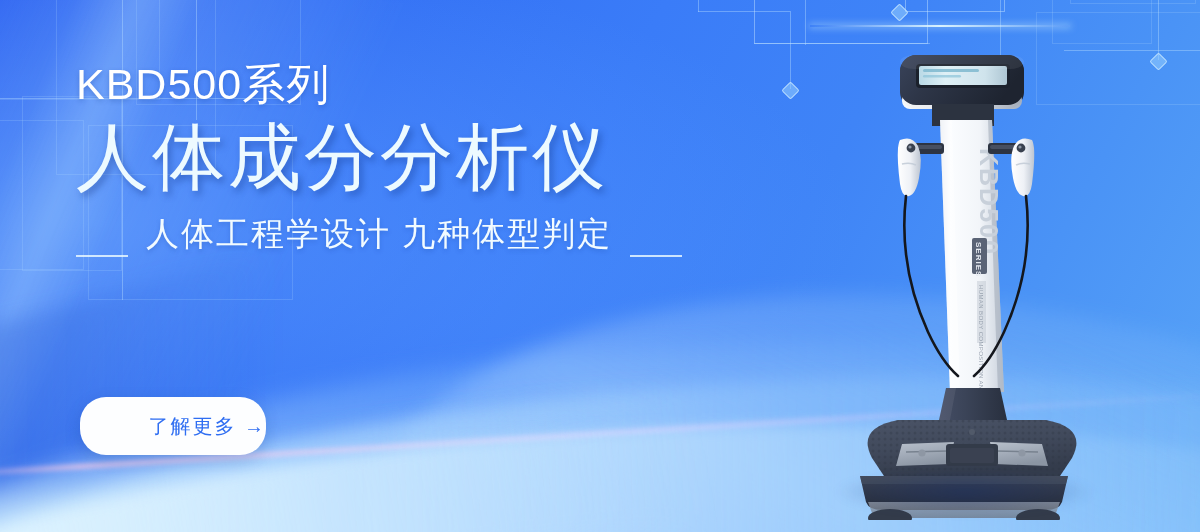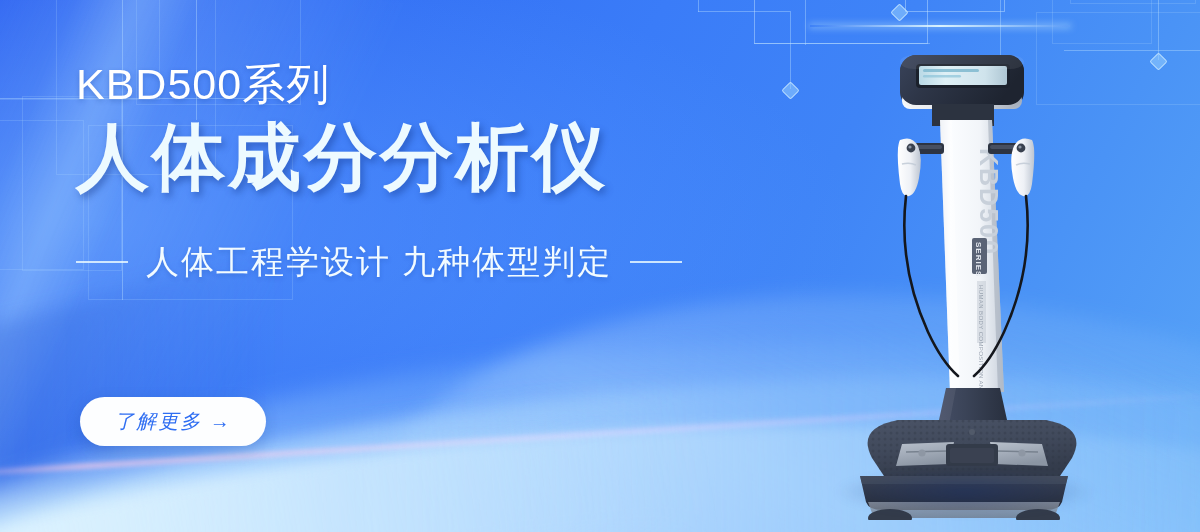--- a/index.html
+++ b/index.html
@@ -137,57 +137,56 @@
     line-height:1.05;
     color:#ffffff;
     letter-spacing:1px;
     font-weight:400;
     text-shadow:0 2px 5px rgba(20,60,150,.30);
   }
   .headline {
     margin-top:13px;
     font-size:73px;
     line-height:1.02;
-    font-weight:700;
+    font-weight:400;
     color:#edfaff;
     letter-spacing:3px;
     text-shadow:3px 4px 7px rgba(14,48,130,.42);
   }
   .subrow {
-    margin-top:45px;
+    margin-top:17px;
     display:flex;
-    align-items:center;
+    align-items:flex-end;
     gap:18px;
   }
   .dash {
     width:52px; height:2px;
     background:rgba(236,250,255,.82);
     flex:0 0 auto;
   }
   .sub {
     font-size:33px;
     color:#f2fbff;
     letter-spacing:2px;
     white-space:nowrap;
     text-shadow:0 2px 4px rgba(20,60,150,.25);
   }
 
   #cta {
     position:absolute;
     left:80px; top:397px;
-    width:186px; height:49px;
+    width:186px; height:58px;
     background:#fdfeff;
     border-radius:26px;
     display:flex;
     align-items:center;
-    justify-content:center;
+    justify-content:flex-end;
     box-shadow:0 5px 16px rgba(16,50,130,.20);
     cursor:pointer;
     z-index:30;
-    font-style:italic;
   }
   #cta .ctatext {
     font-size:20px;
     color:#2f6ef2;
     letter-spacing:2px;
     white-space:nowrap;
   }
 
   
   #device {

